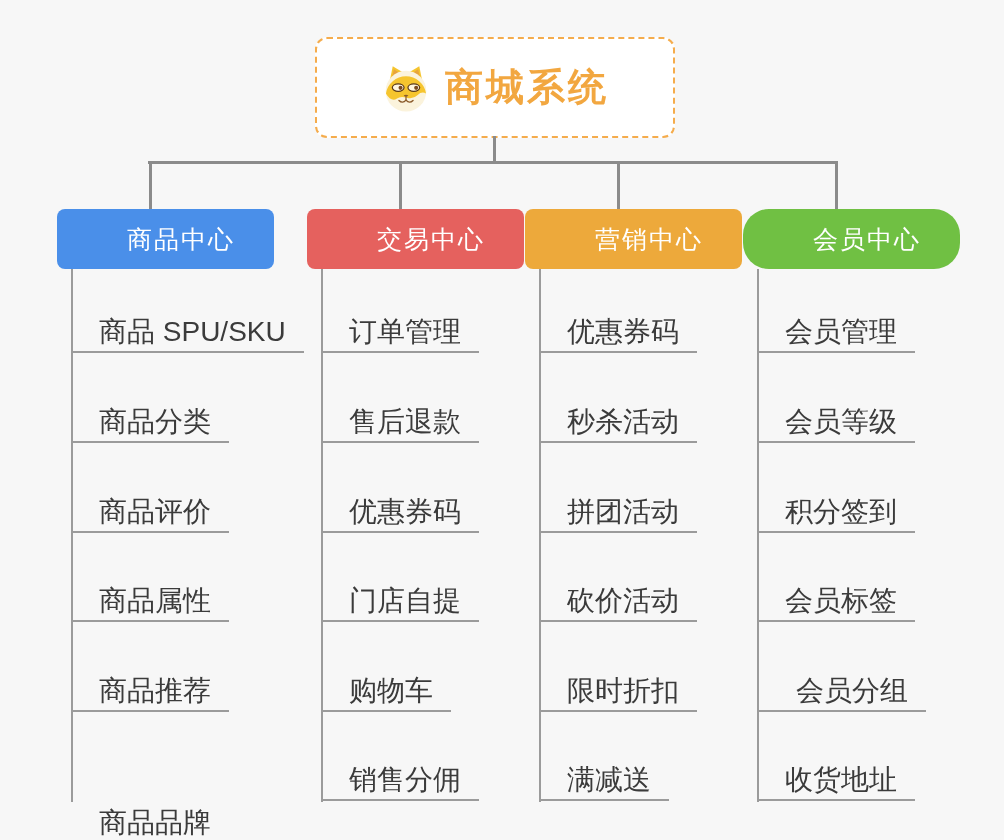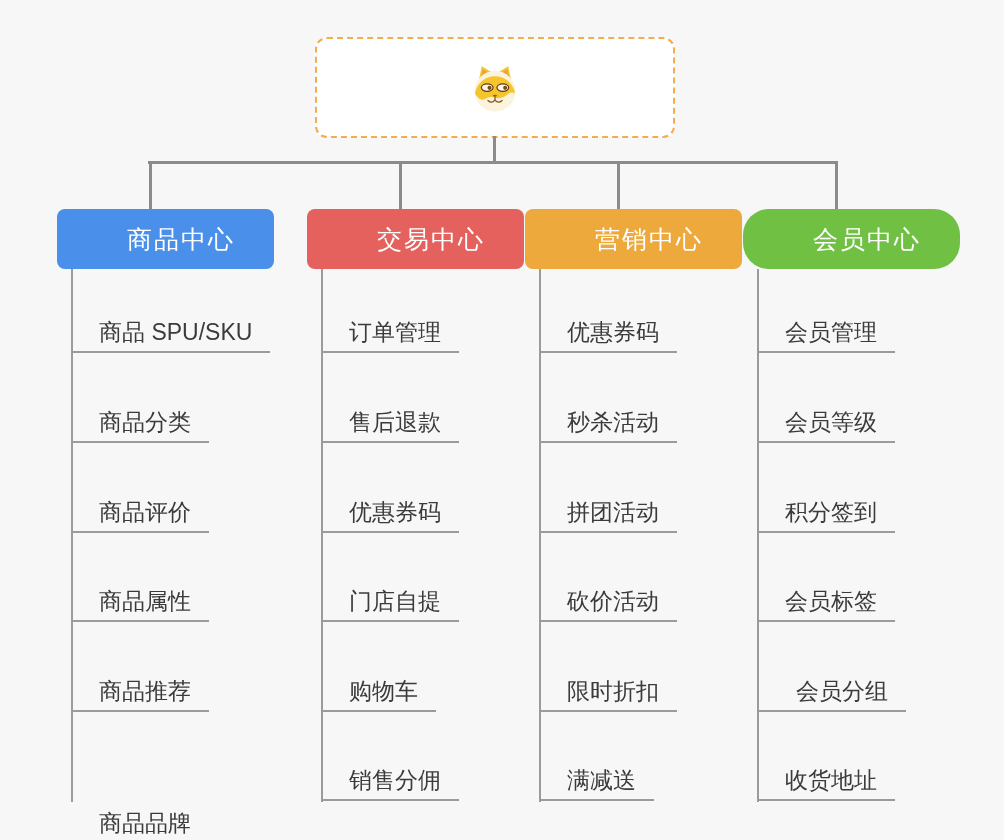--- a/index.html
+++ b/index.html
@@ -67,21 +67,21 @@
   .child-line {
     position: absolute;
     top: 269px;
     width: 2px;
     background: #9b9b9b;
   }
   .child-item {
     position: absolute;
     padding: 0 18px 4px 28px;
     border-bottom: 2px solid #9b9b9b;
-    font-size: 23px;
+    font-size: 28px;
     line-height: 30px;
     color: #3b3b3b;
     white-space: nowrap;
     cursor: default;
   }
 </style>
 </head>
 <body>
 
 <div id="canvas">
@@ -103,20 +103,21 @@
         <ellipse cx="22" cy="31.5" rx="7.5" ry="4.8" fill="#fff6df" stroke="#5a3a1a" stroke-width="1.6"></ellipse>
         <ellipse cx="42" cy="31.5" rx="7.5" ry="4.8" fill="#fff6df" stroke="#5a3a1a" stroke-width="1.6"></ellipse>
         <circle cx="25" cy="31.8" r="2.6" fill="#7a4a1f"></circle>
         <circle cx="45" cy="31.8" r="2.6" fill="#7a4a1f"></circle>
 
         <path d="M29 41.5 Q32 39.5 35 41.5 Q32 45 29 41.5 Z" fill="#8a5a2a"></path>
         <path d="M32 43.5 L32 47" stroke="#8a5a2a" stroke-width="1.6" fill="none" stroke-linecap="round"></path>
         <path d="M23 48 Q27.5 52.5 32 47.5 Q36.5 52.5 41 48" stroke="#8a5a2a" stroke-width="1.8" fill="none" stroke-linecap="round"></path>
       </svg>
     </span>
+    <span class="root-title">商城系统</span>
   </div>
 
   <div class="conn root-drop"></div>
   <div class="conn h-bar"></div>
 
   <div id="columns">
       <div class="conn v-stub" style="left: 149px;"></div>
       <div class="branch-box" style="left: 57px; background: rgb(74, 143, 233);">商品中心</div>
       <div class="child-line" style="left: 71px; height: 533px;"></div>
       <div class="child-item" style="left: 71px; top: 317px;">商品 SPU/SKU</div>

